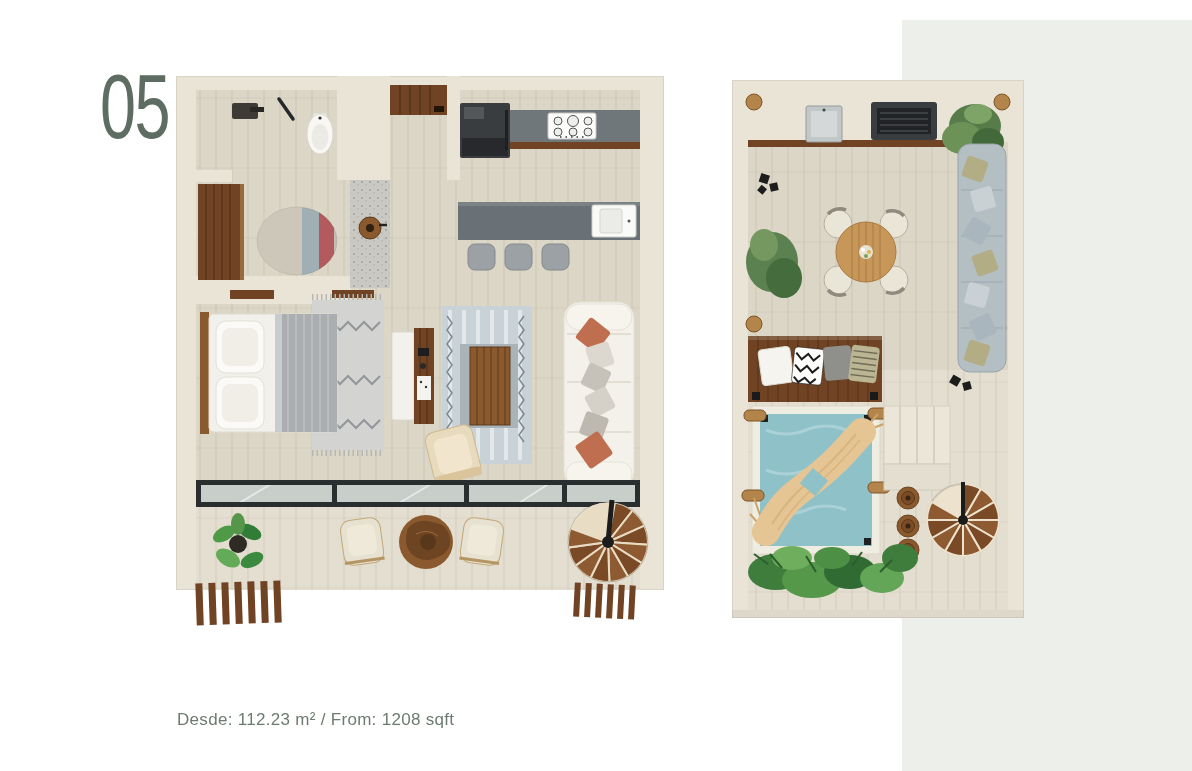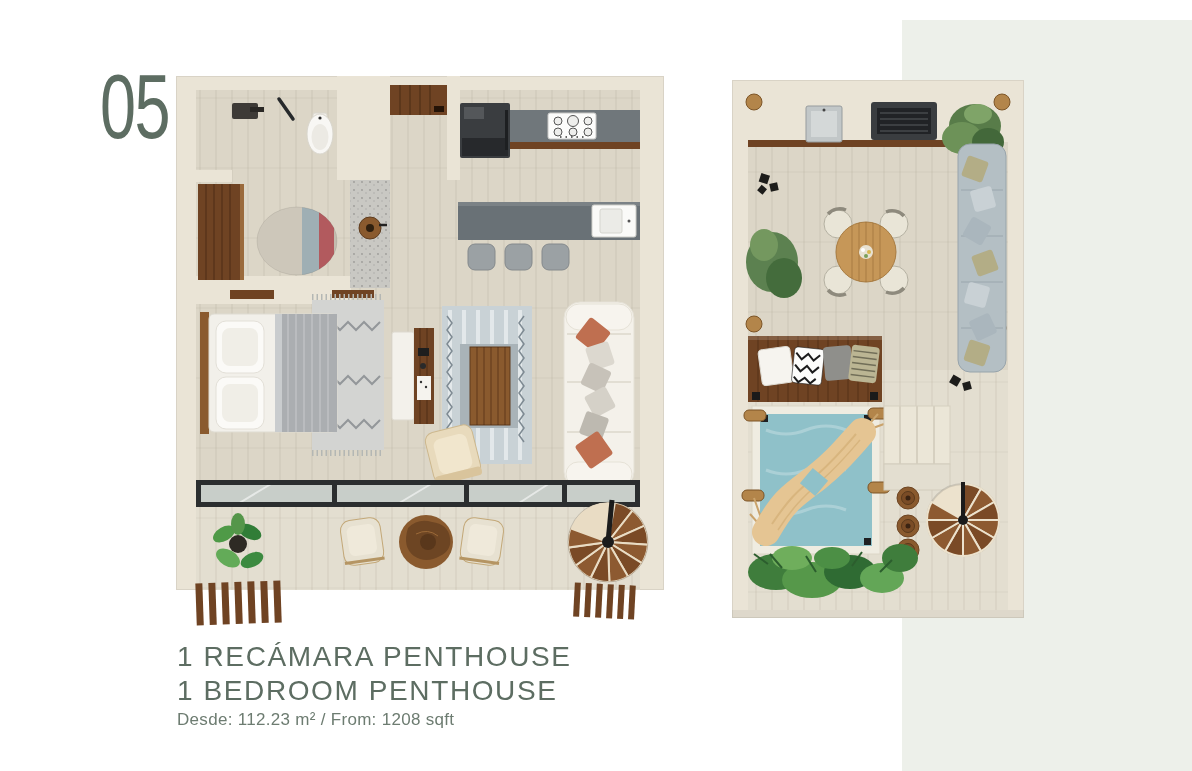--- a/index.html
+++ b/index.html
@@ -458,19 +458,15 @@
       <ellipse cx="80" cy="500" rx="30" ry="18" fill="#56984a"></ellipse>
       <ellipse cx="118" cy="492" rx="26" ry="17" fill="#2f6b33"></ellipse>
       <ellipse cx="150" cy="498" rx="22" ry="15" fill="#63a657"></ellipse>
       <ellipse cx="168" cy="478" rx="18" ry="14" fill="#3f7d3c"></ellipse>
       <ellipse cx="60" cy="478" rx="20" ry="12" fill="#6fae5c"></ellipse>
       <ellipse cx="100" cy="478" rx="18" ry="11" fill="#4c8f45"></ellipse>
       <path d="M36 484l-14-10 M50 488l-12-14 M84 492l-10-16 M120 486l10-14 M148 492l12-12" stroke="#2c5e2e" stroke-width="2"></path>
     </g>
   </svg>
 
-  <div class="titles">
-    <div>1 RECÁMARA PENTHOUSE</div>
-    <div>1 BEDROOM PENTHOUSE</div>
-  </div>
   <div class="area-line">Desde: 112.23 m² / From: 1208 sqft</div>
 
 </div>
 
 </body></html>

